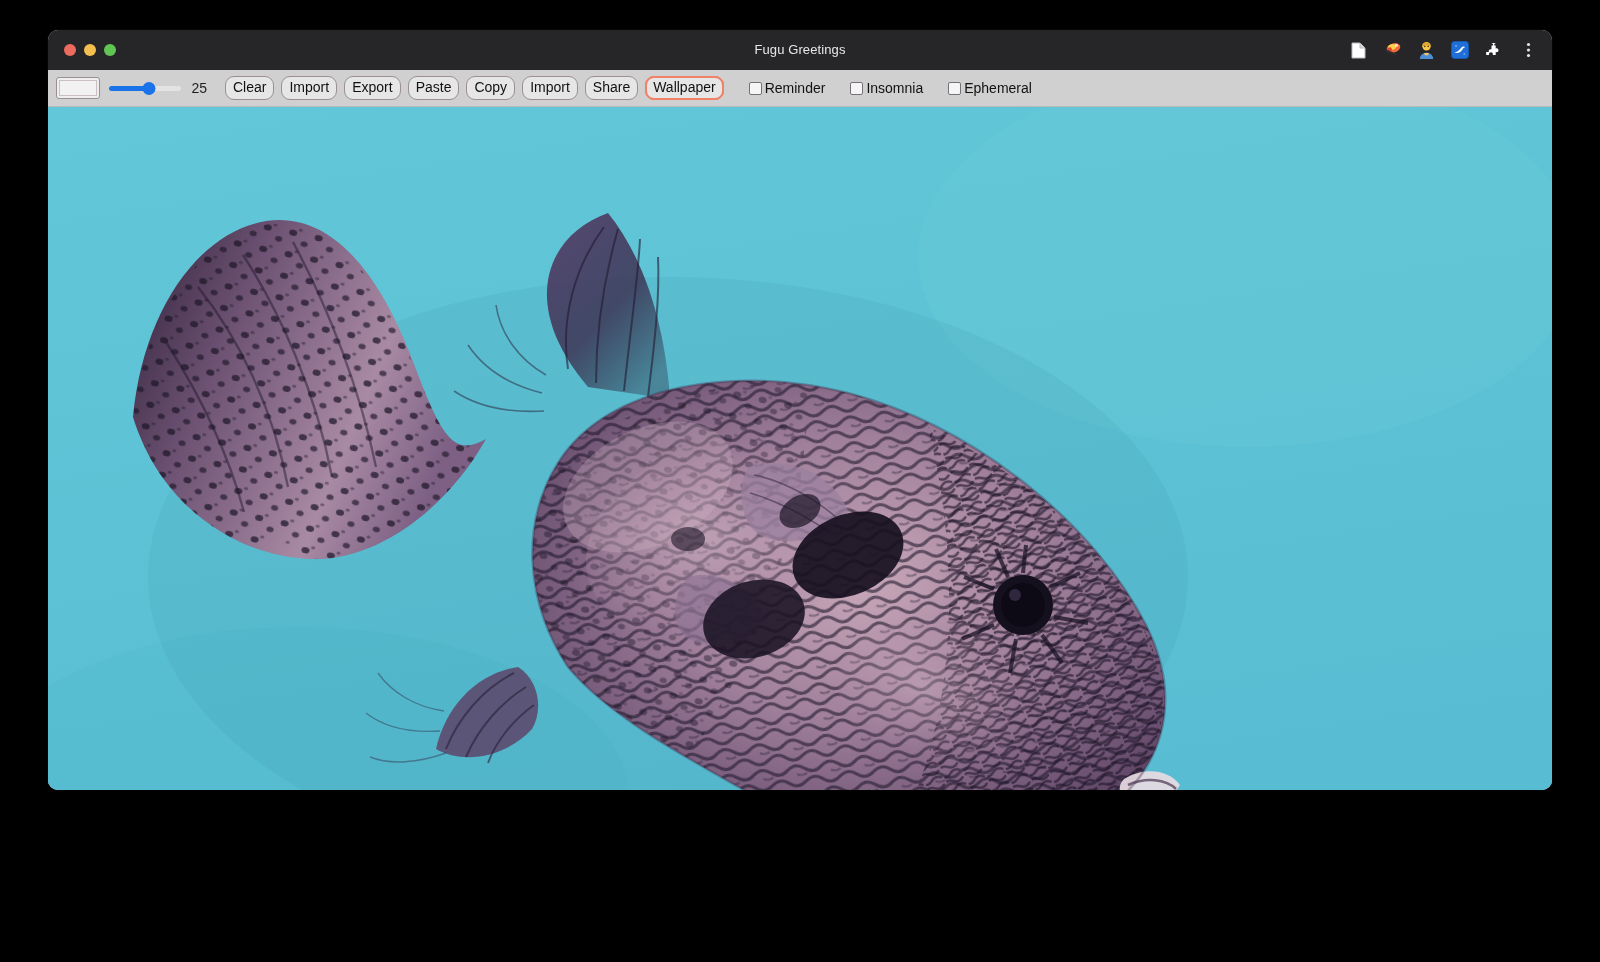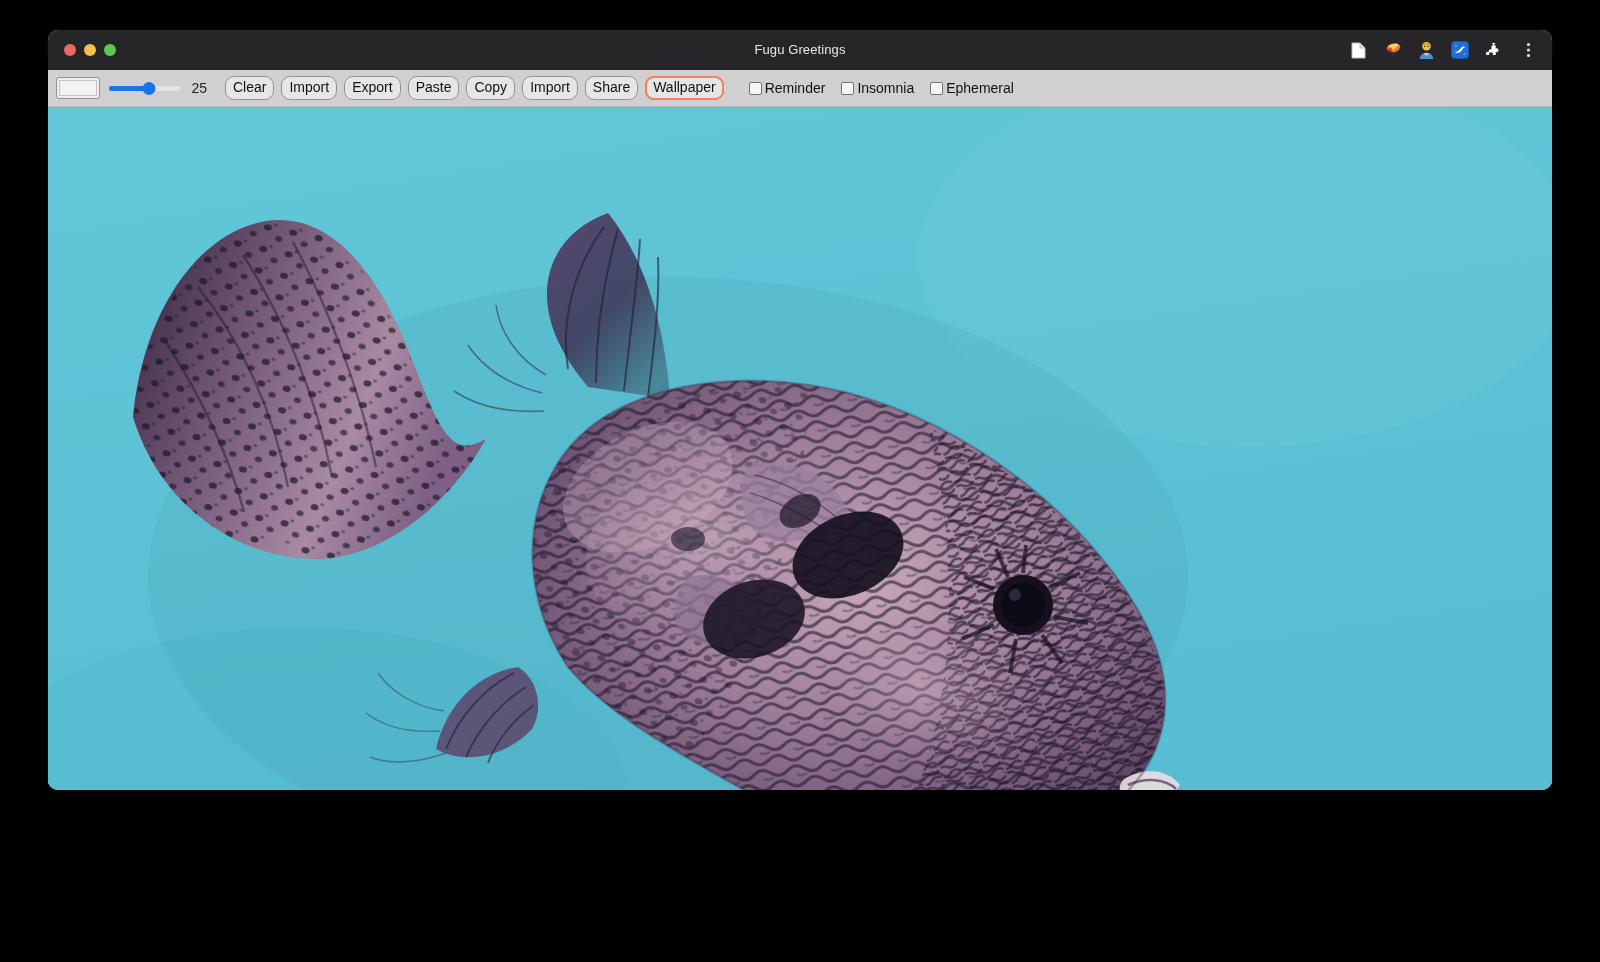--- a/index.html
+++ b/index.html
@@ -175,21 +175,21 @@
     outline-offset: -2px;
   }
 
   .cb-wrap {
     display: flex;
     align-items: center;
     gap: 3px;
     margin-left: 18px;
     white-space: nowrap;
   }
-  .cb-wrap + .cb-wrap { margin-left: 9px; }
+  .cb-wrap + .cb-wrap { }
   .cbox {
     width: 11px; height: 11px;
     border: 1px solid #76707a;
     border-radius: 2px;
     background: #f5f5f5;
     display: block;
   }
   .cb-label {
     font-size: 14px;
     color: #111111;

